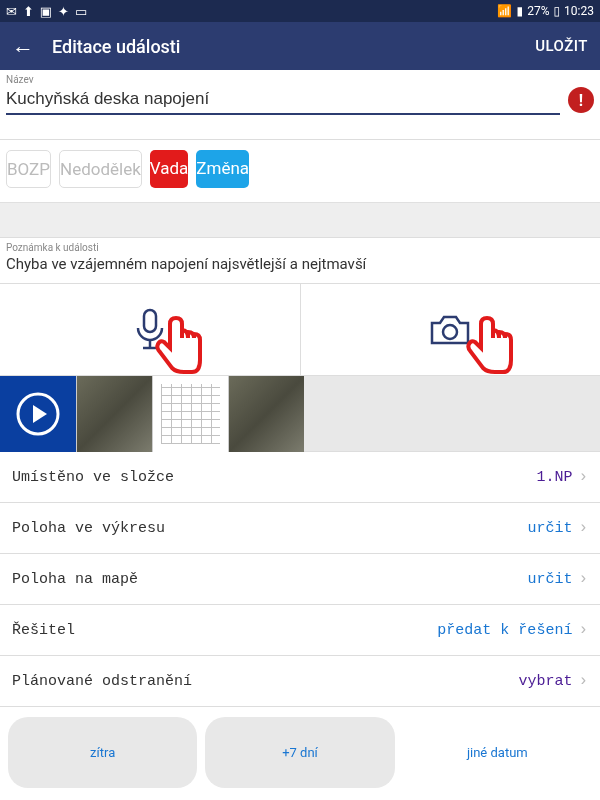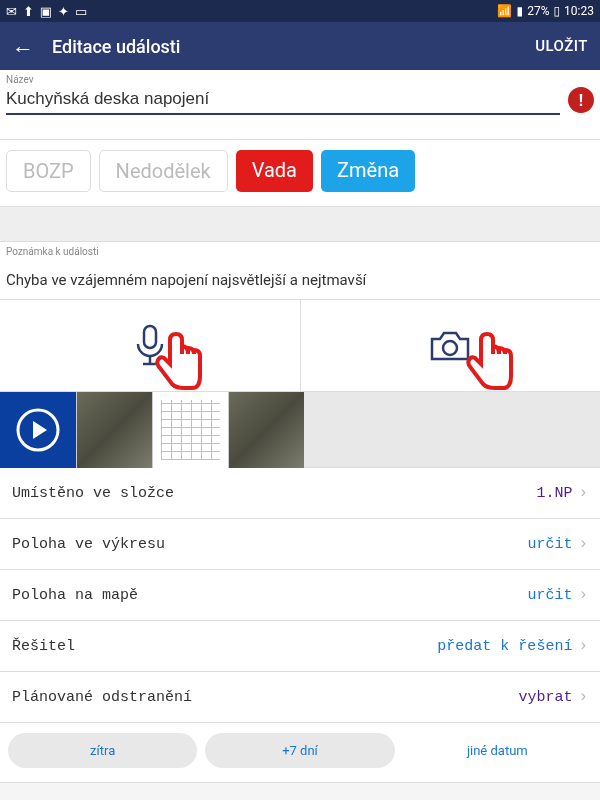--- a/index.html
+++ b/index.html
@@ -52,33 +52,33 @@
     width: 26px; height: 26px;
     border-radius: 50%;
     background: #c21f1f;
     color: #fff;
     display: flex; align-items: center; justify-content: center;
     font-weight: bold;
     font-size: 16px;
   }
   .tags-row { padding: 10px 6px 14px 6px; display: flex; gap: 8px; background:#fff; border-bottom:1px solid #e0e0e0; }
   .tag {
-    padding: 8px 16px;
+    padding: 8px 0;
     border-radius: 5px;
-    font-size: 20px;
+    font-size: 17px;
     cursor: pointer;
     background: #fff;
     color: #bbb;
     border: 1px solid #ddd;
   }
   .tag-vada { background: #e21b1b; color: #fff; border: none; }
   .tag-zmena { background: #1da4e8; color: #fff; border: none; }
   .spacer { height: 34px; background: #eee; }
   .note-section { background:#fff; padding: 4px 24px 10px 6px; border-top:1px solid #ddd; border-bottom:1px solid #ddd;}
-  .note-text { font-size: 15px; color:#333; padding-top:2px;margin-top:12px; }
+  .note-text { font-size: 15px; color:#333; padding-top:2px; }
   .media-row { display:flex; height:92px; background:#fff; border-bottom:1px solid #ddd;}
   .media-half { flex:1; position:relative; display:flex; align-items:center; justify-content:center; }
   .media-half.left { border-right:1px solid #ddd; }
   .mic-icon, .cam-icon { stroke:#2c3c70; fill:none; }
   .hand-cursor { position:absolute; }
   .thumbs-row { display:flex; height:76px; background:#e8e8e8; border-bottom:1px solid #ddd;}
   .play-thumb { width:76px; height:76px; background:#0a3fa0; display:flex; align-items:center; justify-content:center; }
   .thumb { width:76px; height:76px; background:linear-gradient(135deg,#6b6b5a 0%,#4a4a3e 50%,#7c7c6e 100%); border-left:1px solid #ccc; position:relative; }
   .thumb.schematic { background:#fff; }
   .thumb.schematic::after { content:""; position:absolute; inset:8px; background:repeating-linear-gradient(0deg,#999 0 1px,transparent 1px 8px),repeating-linear-gradient(90deg,#999 0 1px,transparent 1px 10px); opacity:0.6;}
@@ -91,21 +91,21 @@
     cursor:pointer;
     font-family:Liberation Mono, monospace;
   }
   .list-row .label { color:#333; }
   .list-row .value { margin-left:auto; color:#4c1d95; margin-right:6px; }
   .list-row .value.link { color:#1976d2; }
   .list-row .chev { color:#bbb; font-size:16px; }
   .date-btns { display:flex; gap:8px; padding:10px 8px 14px 8px; background:#fff; border-bottom:1px solid #ddd;}
   .date-btn {
     flex:1;
-    padding:10px 4px;
+    padding:28px 4px;
     text-align:center;
     background:#e8e8e8;
     border-radius:20px;
     font-size:13px;
     color:#1976d2;
     cursor:pointer;
   }
   .date-btn.plain { background:transparent; }
 </style>
 </head>

